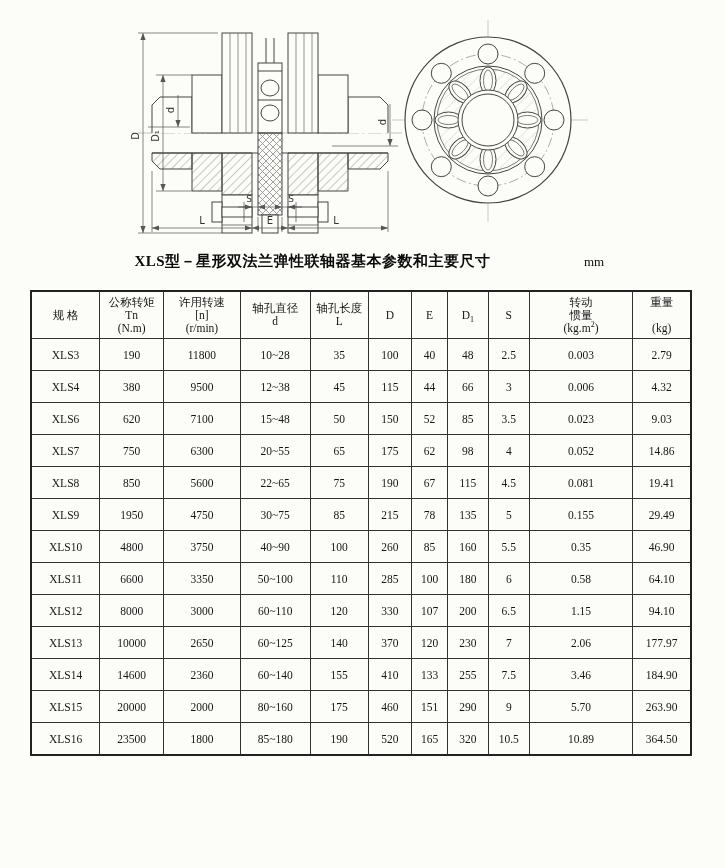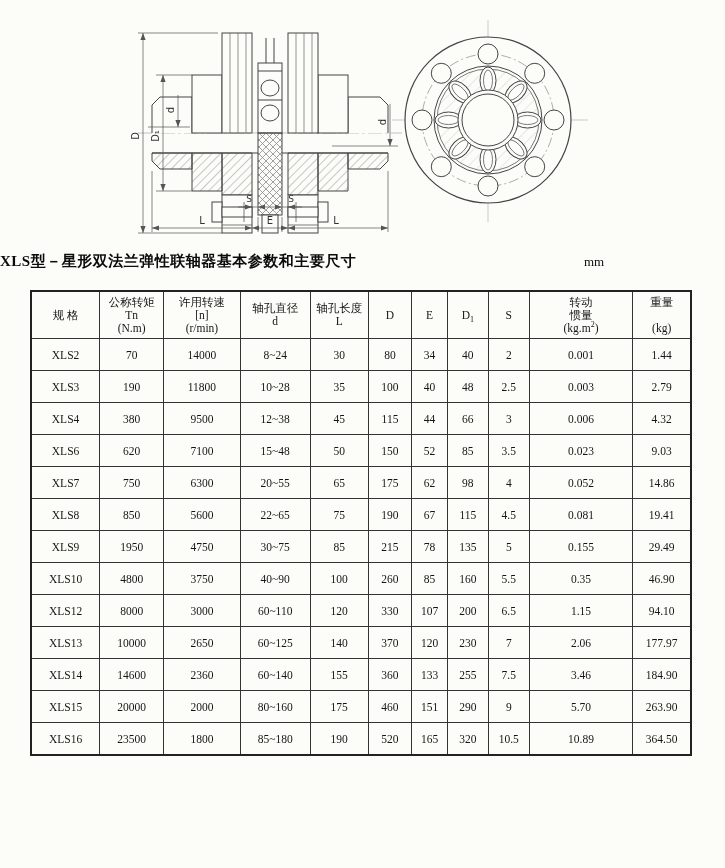--- a/index.html
+++ b/index.html
@@ -4,21 +4,21 @@
 <style>
   html,body{margin:0;padding:0;background:#ffffff;}
   .page{
     width:725px;height:868px;position:relative;overflow:hidden;
     background:#fcfcf8;color:#111;
     font-family:"Liberation Serif","DejaVu Serif",serif;
   }
   .drawing-area{position:absolute;top:0;left:0;width:725px;height:250px;}
   .title-bar{position:absolute;top:252px;left:0;width:725px;height:26px;}
   .doc-title{
-    position:absolute;left:0;right:100px;top:0;
+    position:absolute;left:0;right:100px;top:0;text-align:center;
     font-weight:bold;font-size:15px;letter-spacing:.5px;color:#0b0b0b;
   }
   .unit-label{position:absolute;left:584px;top:2px;font-size:13px;color:#0b0b0b;}
   .table-wrap{position:absolute;left:30px;top:290px;width:662px;}
   table.params{
     width:100%;border-collapse:collapse;table-layout:fixed;
     border:2px solid #222;
   }
   table.params th,table.params td{
     border:1px solid #333;text-align:center;vertical-align:middle;
@@ -284,33 +284,20 @@
             </th>
             <th>
               <div>重量</div>
               <div>&nbsp;</div>
               <div>(kg)</div>
             </th>
           </tr>
       </thead>
       <tbody>
           <tr>
-            <td>XLS2</td>
-            <td>70</td>
-            <td>14000</td>
-            <td>8~24</td>
-            <td>30</td>
-            <td>80</td>
-            <td>34</td>
-            <td>40</td>
-            <td>2</td>
-            <td>0.001</td>
-            <td>1.44</td>
-          </tr>
-          <tr>
             <td>XLS3</td>
             <td>190</td>
             <td>11800</td>
             <td>10~28</td>
             <td>35</td>
             <td>100</td>
             <td>40</td>
             <td>48</td>
             <td>2.5</td>
             <td>0.003</td>
@@ -388,20 +375,33 @@
             <td>40~90</td>
             <td>100</td>
             <td>260</td>
             <td>85</td>
             <td>160</td>
             <td>5.5</td>
             <td>0.35</td>
             <td>46.90</td>
           </tr>
           <tr>
+            <td>XLS11</td>
+            <td>6600</td>
+            <td>3350</td>
+            <td>50~100</td>
+            <td>110</td>
+            <td>285</td>
+            <td>100</td>
+            <td>180</td>
+            <td>6</td>
+            <td>0.58</td>
+            <td>64.10</td>
+          </tr>
+          <tr>
             <td>XLS12</td>
             <td>8000</td>
             <td>3000</td>
             <td>60~110</td>
             <td>120</td>
             <td>330</td>
             <td>107</td>
             <td>200</td>
             <td>6.5</td>
             <td>1.15</td>
@@ -419,21 +419,21 @@
             <td>7</td>
             <td>2.06</td>
             <td>177.97</td>
           </tr>
           <tr>
             <td>XLS14</td>
             <td>14600</td>
             <td>2360</td>
             <td>60~140</td>
             <td>155</td>
-            <td>360</td>
+            <td>410</td>
             <td>133</td>
             <td>255</td>
             <td>7.5</td>
             <td>3.46</td>
             <td>184.90</td>
           </tr>
           <tr>
             <td>XLS15</td>
             <td>20000</td>
             <td>2000</td>

